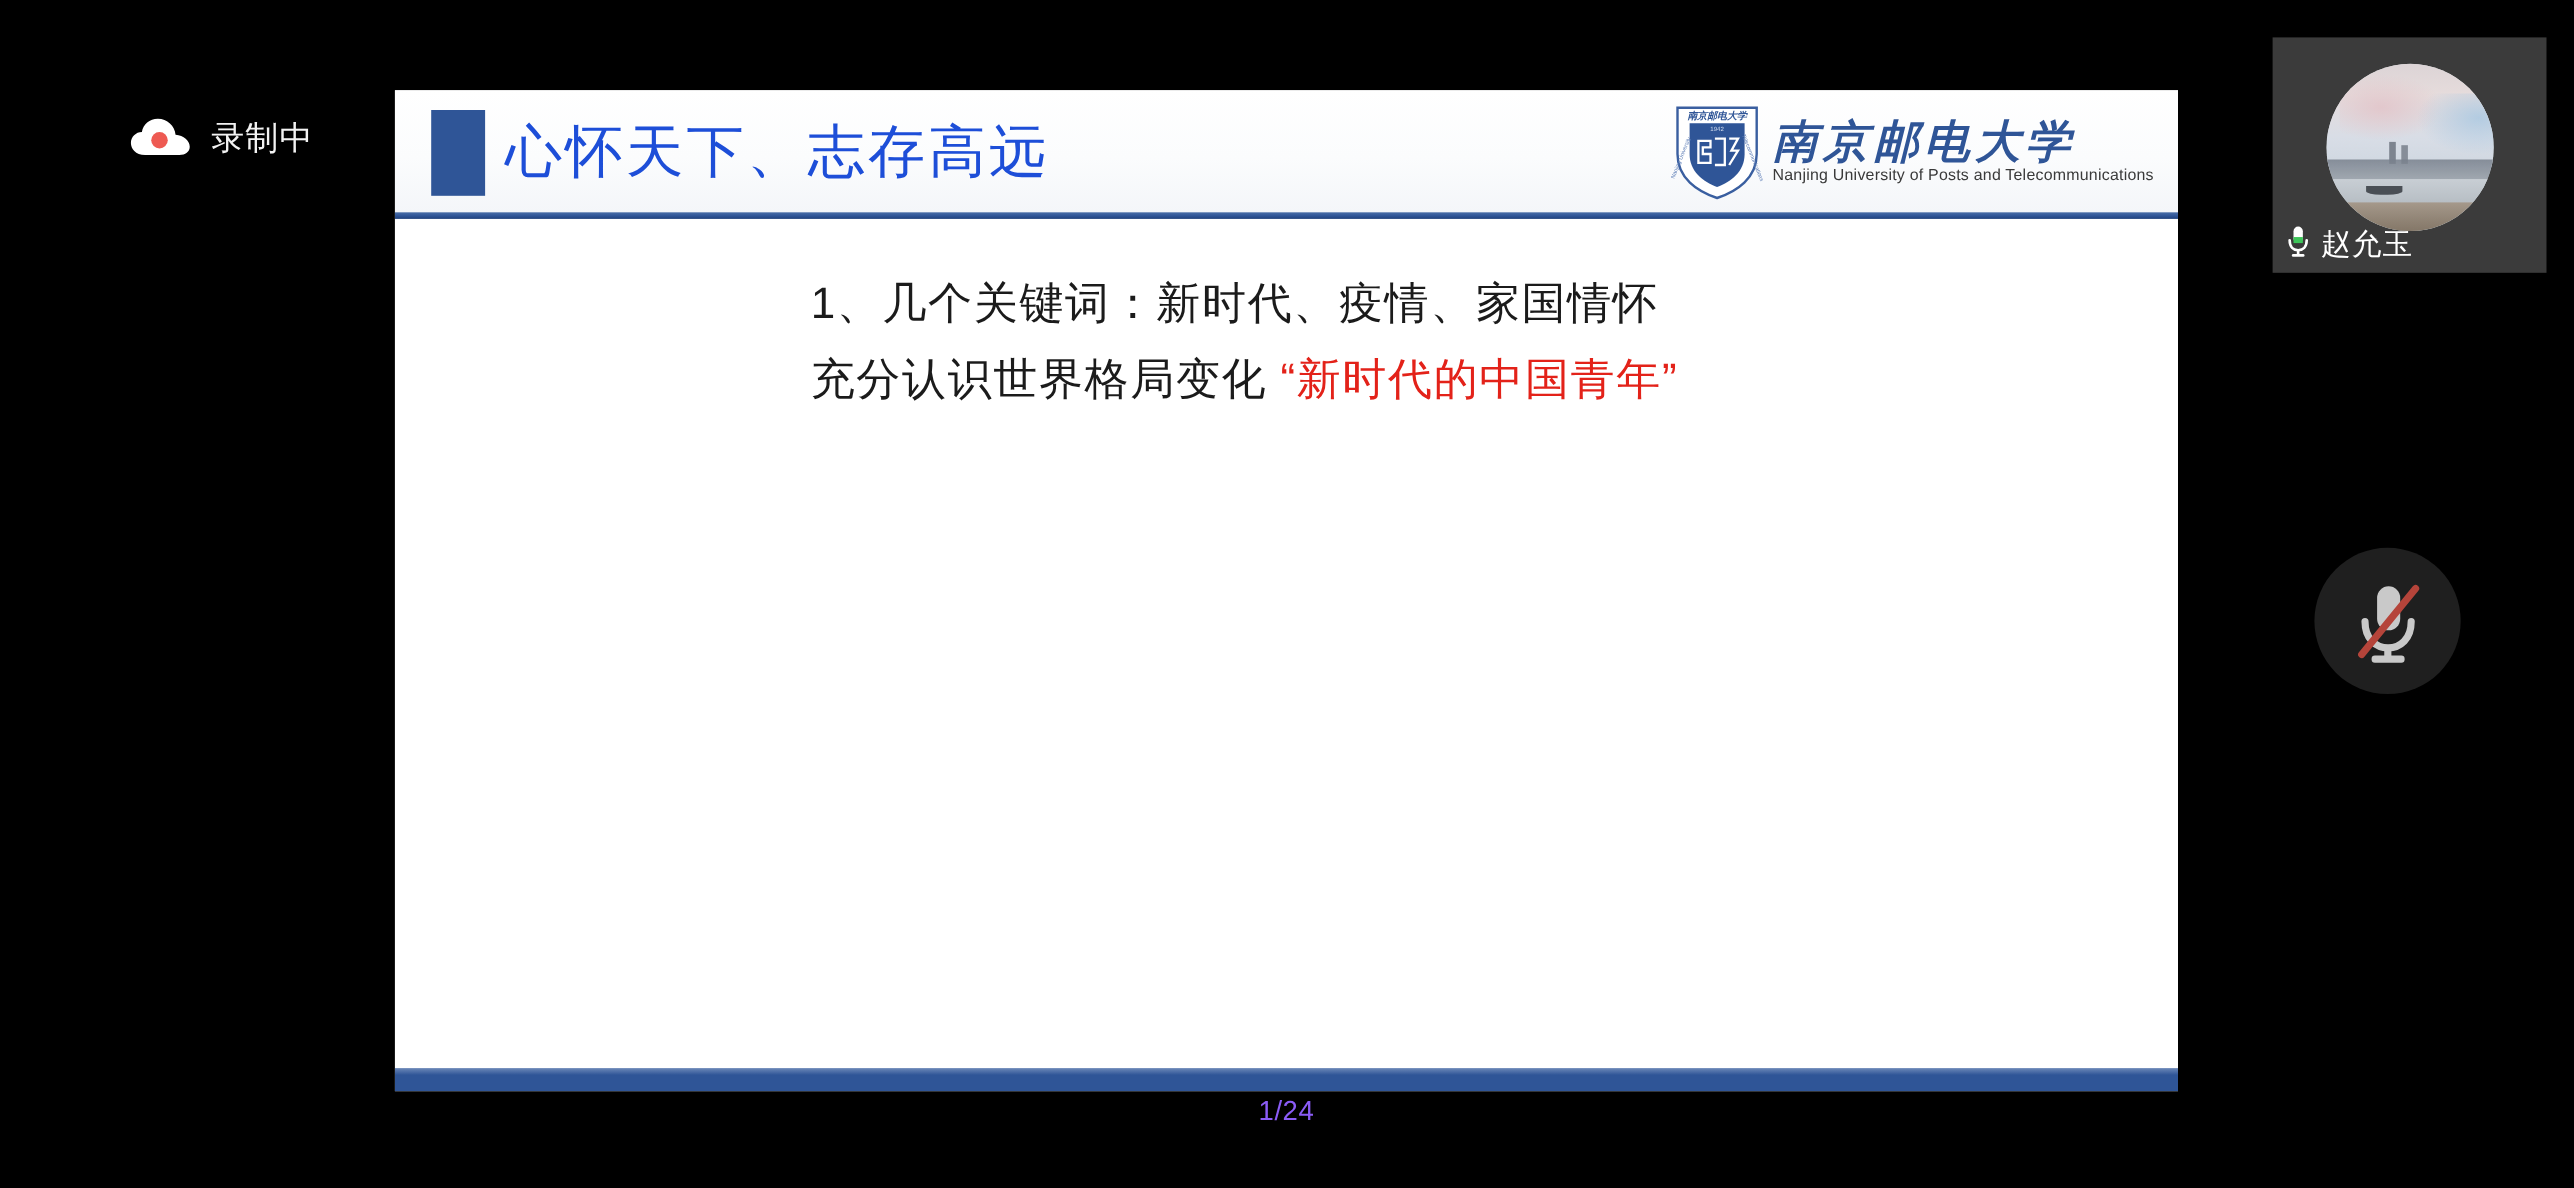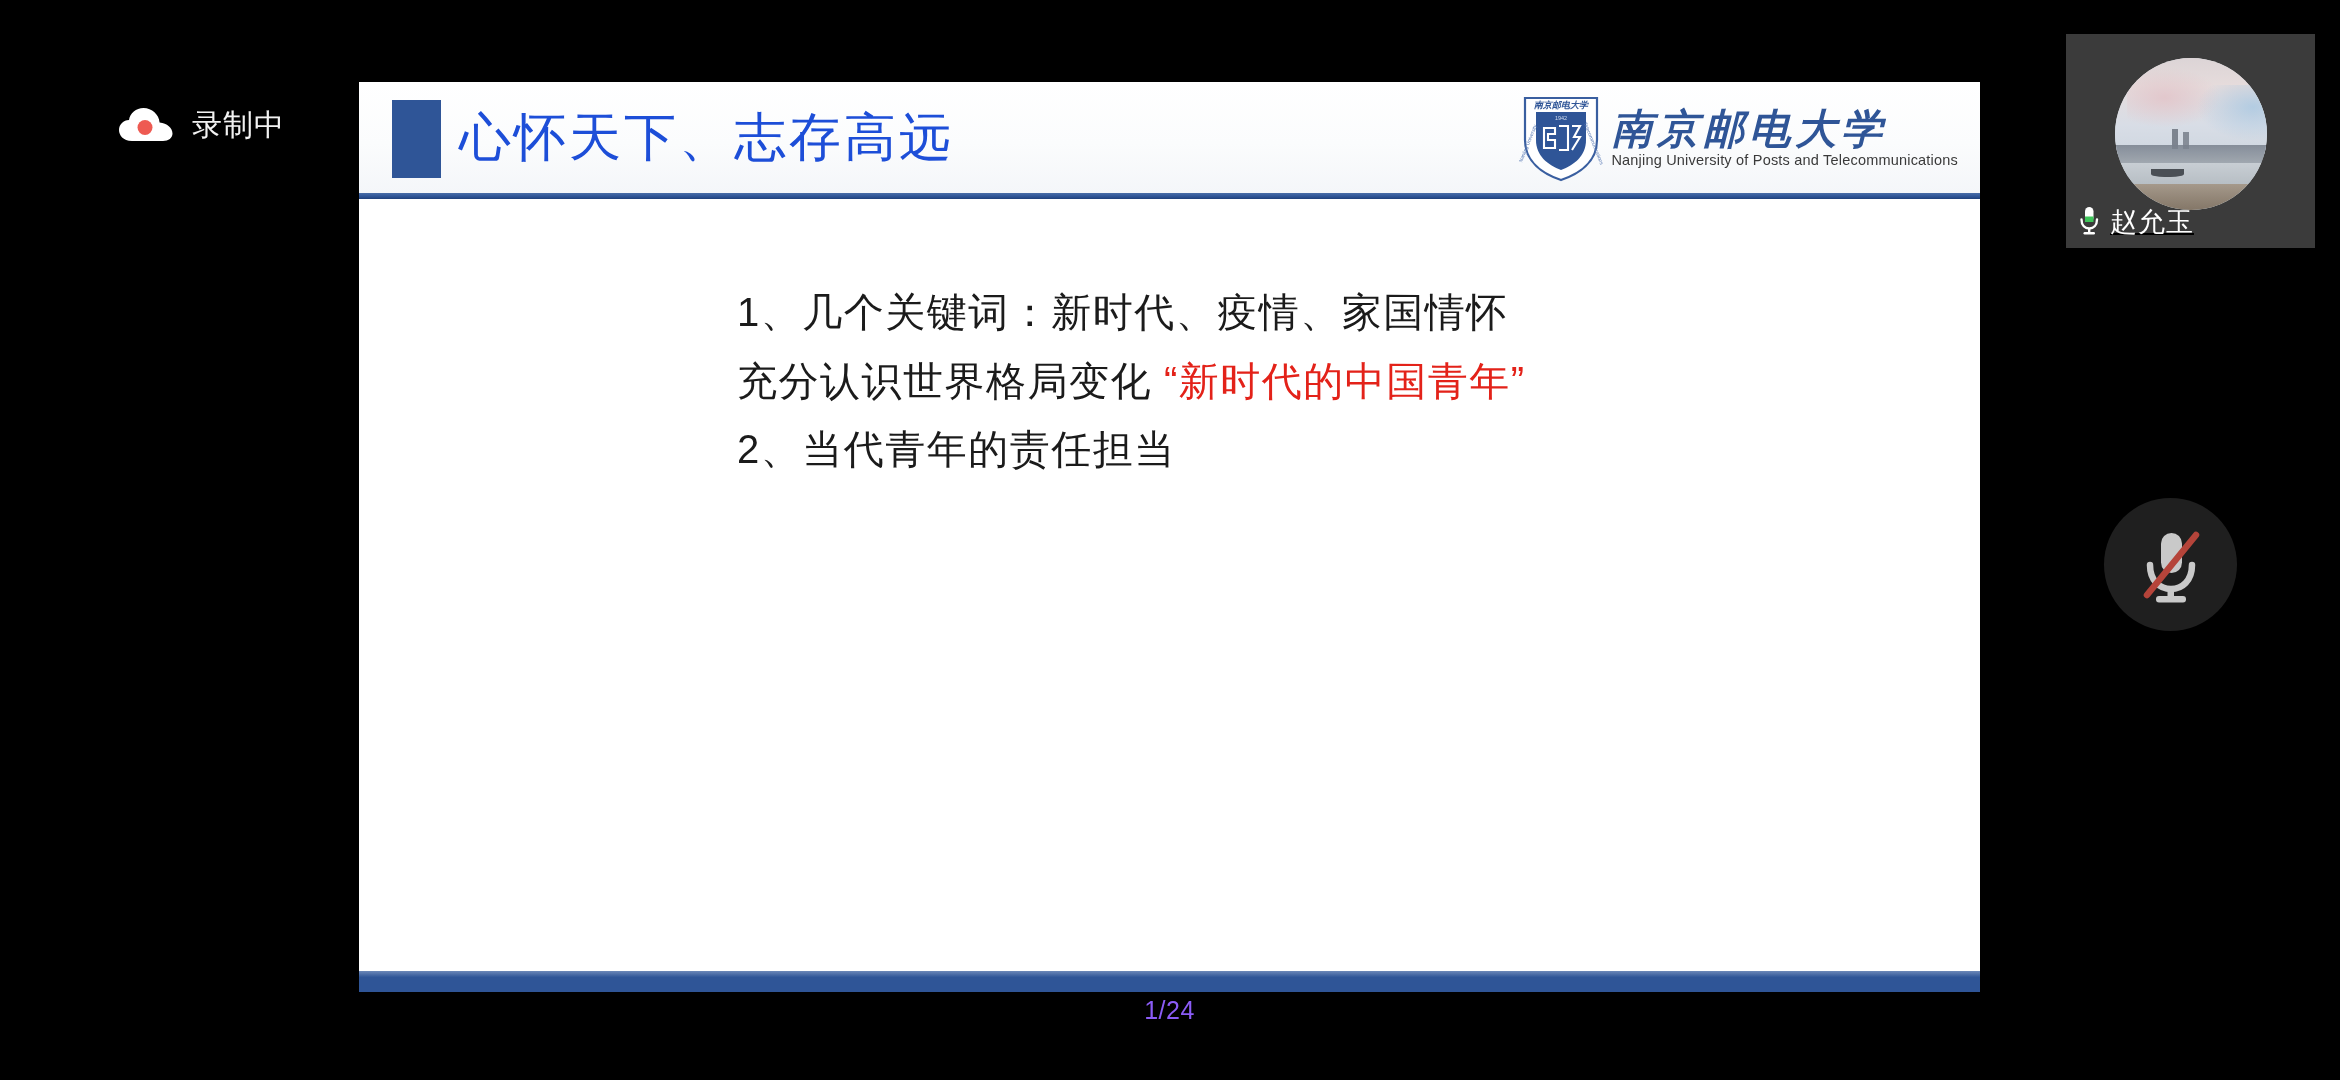--- a/index.html
+++ b/index.html
@@ -124,21 +124,21 @@
     white-space: nowrap;
   }
 
   
   #slide-body {
     position: absolute;
     left: 0;
     top: 117px;
     width: 100%;
     bottom: 21px;
-    padding: 79px 0 0 378px;
+    padding: 43px 0 0 378px;
     box-sizing: border-box;
   }
   .body-line {
     font-size: 40px;
     line-height: 68.5px;
     color: #1b1b1b;
     letter-spacing: 1.5px;
     white-space: nowrap;
   }
   .body-line .emph {
@@ -223,21 +223,20 @@
     position: absolute; left: 24%; top: 73%; width: 22%; height: 5%;
     background: #4a4f55; border-radius: 0 0 40% 40%;
   }
   #participant-nameplate {
     position: absolute;
     left: 10px;
     bottom: 8px;
     display: flex;
     align-items: center;
     gap: 8px;
-    text-decoration: underline;
   }
   #participant-name {
     color: #ffffff;
     font-size: 27px;
     letter-spacing: 1px;
     white-space: nowrap;
   }
 
   
   #mute-button {
@@ -296,23 +295,20 @@
       <span id="logo-en-name">Nanjing University of  Posts and Telecommunications</span>
     </span>
   </div>
 
   <div id="slide-body">
     <div class="body-line">
       <span>1、几个关键词：新时代、疫情、家国情怀</span>
     </div>
     <div class="body-line">
       <span>充分认识世界格局变化</span><span class="emph">“新时代的中国青年”</span>
-    </div>
-    <div class="body-line">
-      <span>2、当代青年的责任担当</span>
     </div>
   </div>
 
   <div id="slide-footer"></div>
 </div>
 
 <div id="page-indicator">1/24</div>
 
 <div id="participant-tile">
   <div id="participant-avatar">

